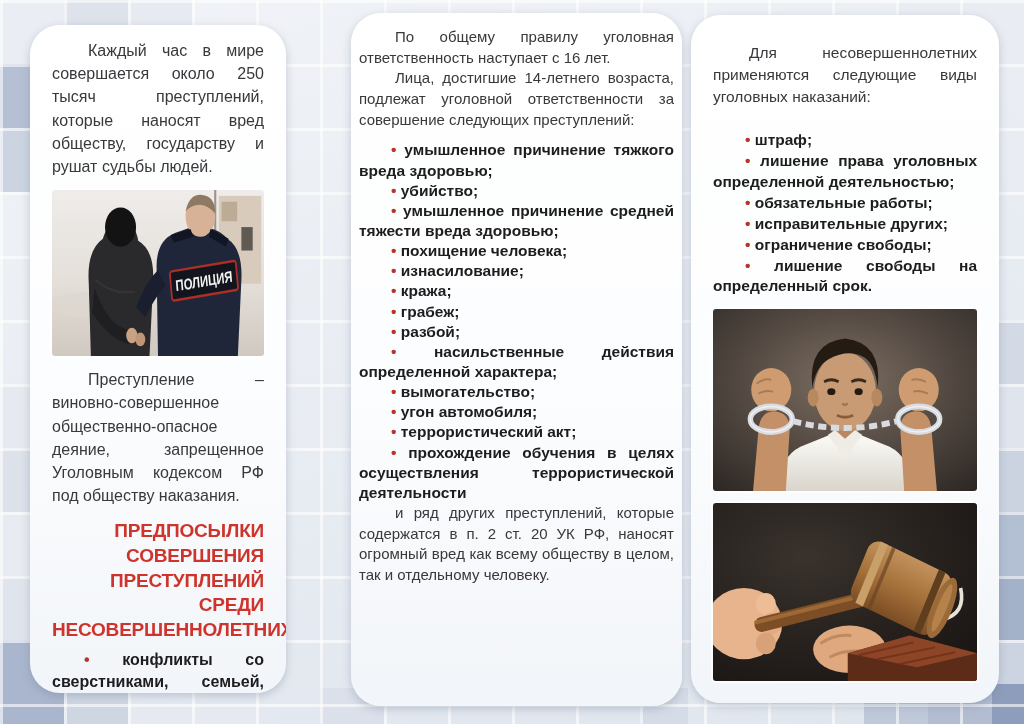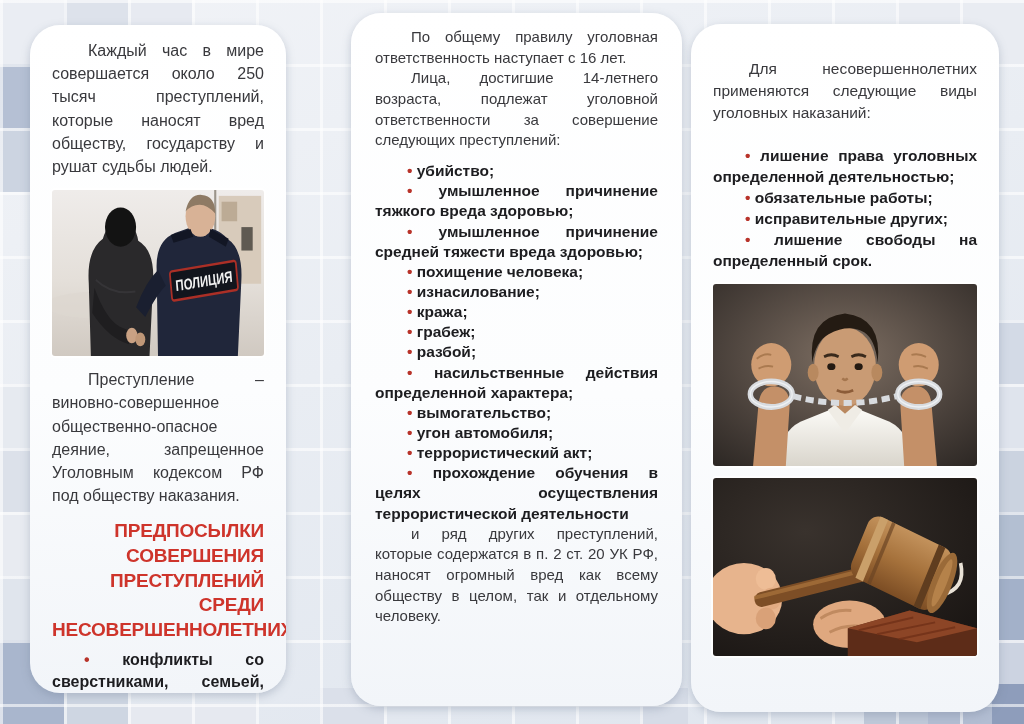--- a/index.html
+++ b/index.html
@@ -17,22 +17,22 @@
       repeating-linear-gradient(to bottom, rgba(255,255,255,.6) 0 3px, rgba(255,255,255,0) 3px 64px);
   }
   .panel{
     position:absolute;z-index:2;box-sizing:border-box;overflow:hidden;
     background:linear-gradient(180deg,#ffffff 0%,#fcfdfe 55%,#f2f5f9 100%);
     border-radius:30px;
     box-shadow:0 3px 9px rgba(110,122,145,.35);
     color:#39393d;
   }
   .panel1{left:30px;top:25px;width:256px;height:668px;padding:14px 22px;}
-  .panel2{left:351px;top:13px;width:331px;height:693px;padding:14px 24px;}
-  .panel3{left:691px;top:24px;width:308px;height:688px;padding:34px 22px;}
+  .panel2{left:351px;top:13px;width:331px;height:693px;padding:14px 8px;}
+  .panel3{left:691px;top:15px;width:308px;height:688px;padding:27px 22px;}
 
   p.body{margin:0;text-align:justify;}
   .panel1 p.body{font-size:16px;line-height:1.45;}
   .panel2 p.body{font-size:15px;line-height:1.38;}
   .panel3 p.body{font-size:15.5px;line-height:1.42;}
   .indent{text-indent:36px;}
 
   h2.red-heading{
     margin:12px 0 6px;color:var(--accent,#ce342b);
     font-size:19px;line-height:1.3;font-weight:bold;text-align:right;
@@ -143,45 +143,47 @@
         <li>самоутверждение;</li>
         <li>употребление алкоголя и наркотических средств;</li>
       </ul>
   </section>
 
   <section class="panel panel2">
     <p class="body indent">По общему правилу уголовная ответственность наступает с 16 лет.</p>
     <p class="body indent">Лица, достигшие 14-летнего возраста, подлежат уголовной ответственности за совершение следующих преступлений:</p>
 
     <ul class="bullets">
+        <li>умышленное причинение тяжкого вреда здоровью;</li>
         <li>убийство;</li>
-        <li>умышленное причинение тяжкого вреда здоровью;</li>
         <li>умышленное причинение средней тяжести вреда здоровью;</li>
         <li>похищение человека;</li>
         <li>изнасилование;</li>
         <li>кража;</li>
         <li>грабеж;</li>
         <li>разбой;</li>
         <li>насильственные действия определенной характера;</li>
         <li>вымогательство;</li>
         <li>угон автомобиля;</li>
         <li>террористический акт;</li>
         <li>прохождение обучения в целях осуществления террористической деятельности</li>
       </ul>
 
     <p class="body indent outro">и ряд других преступлений, которые содержатся в п. 2 ст. 20 УК РФ, наносят огромный вред как всему обществу в целом, так и отдельному человеку.</p>
   </section>
 
   <section class="panel panel3">
     <p class="body indent">Для несовершеннолетних применяются следующие виды уголовных наказаний:</p>
 
     <ul class="bullets">
+        <li>штраф;</li>
         <li>лишение права уголовных определенной деятельностью;</li>
         <li>обязательные работы;</li>
         <li>исправительные других;</li>
+        <li>ограничение свободы;</li>
         <li>лишение свободы на определенный срок.</li>
       </ul>
 
     <figure class="photo photo-boy">
       <svg viewBox="0 0 290 185" preserveAspectRatio="none">
         <defs>
           <radialGradient id="boybg" cx="0.5" cy="0.4" r="0.8">
             <stop offset="0" stop-color="#7d6e62"></stop>
               <stop offset="0.6" stop-color="#4a413b"></stop>
               <stop offset="1" stop-color="#2a2522"></stop>

